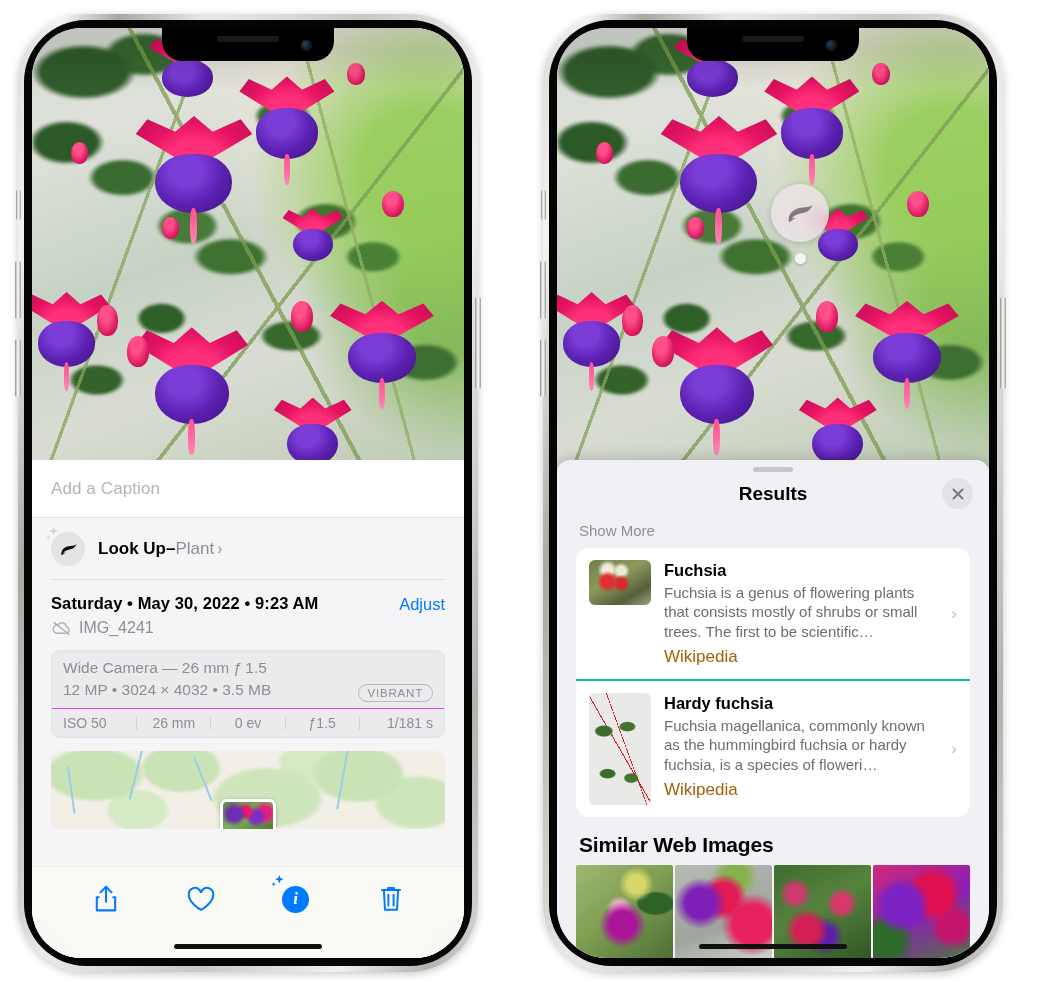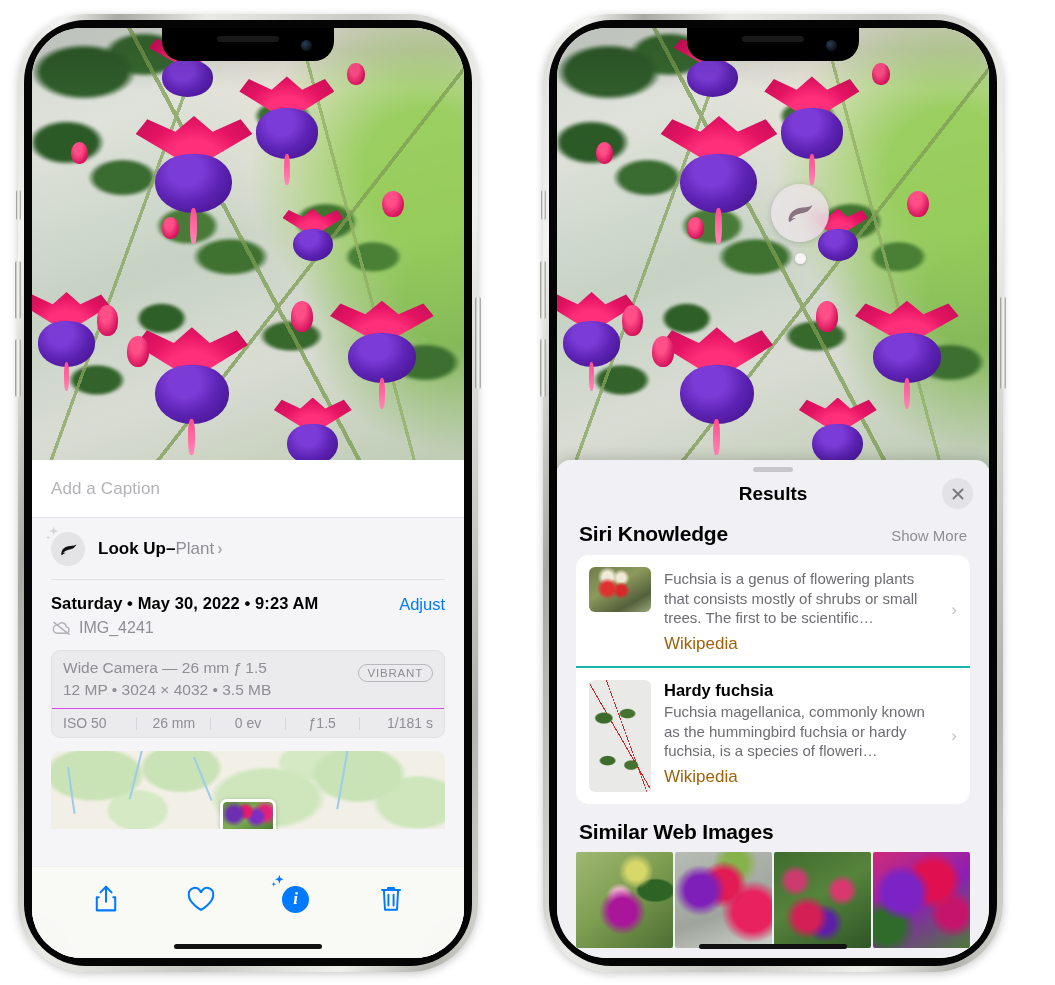--- a/index.html
+++ b/index.html
@@ -173,21 +173,21 @@
   .camcard .hdr .name { flex: 1; font-size: 16px; font-weight: 700; color: #1c1c1e; }
   .tag-jpeg {
     font-size: 11px; font-weight: 700; color: #fff; background: #aeaeb2;
     border-radius: 4px; padding: 2px 6px; letter-spacing: .4px; margin-right: 9px;
   }
   .aperture-glyph { width: 21px; height: 21px; flex: none; color: #8e8e93; }
   .camcard .mid { padding: 8px 11px 9px 11px; position: relative; }
   .mid .l1 { font-size: 15.5px; color: #8e8e93; }
   .mid .l2 { font-size: 15.5px; color: #8e8e93; margin-top: 4px; }
   .vibrant {
-    position: absolute; right: 11px; bottom: 26px;
+    position: absolute; right: 11px; bottom: 6px;
     font-size: 11.5px; color: #8e8e93; letter-spacing: .8px;
     border: 1px solid #b8b8bd; border-radius: 11px; padding: 2px 9px;
   }
   .camcard .exif {
     display: flex; align-items: center; border-top: 1px solid #d946ef;
     padding: 6px 11px; font-size: 14px; color: #8e8e93;
   }
   .exif .cell { flex: 1; text-align: center; }
   .exif .cell:first-child { text-align: left; }
   .exif .cell:last-child { text-align: right; }
@@ -597,28 +597,28 @@
         <div class="res-head">
           <div class="res-title">Results</div>
           <div class="close-btn">
             <svg width="16" height="16" viewBox="0 0 16 16" fill="none" stroke="currentColor" stroke-width="1.9" stroke-linecap="round">
               <path d="M3.5 3.5l9 9M12.5 3.5l-9 9"></path>
             </svg>
           </div>
         </div>
 
         <div class="sec-head">
-          <div class="t">Siri Knowledge</div>
           <div class="a">Show More</div>
         </div>
 
         <div class="kcard">
           <div class="krow">
             <div class="kthumb t1"></div>
             <div class="ktext">
+              <div class="ktitle">Fuchsia</div>
               <div class="kdesc">Fuchsia is a genus of flowering plants that consists mostly of shrubs or small trees. The first to be scientific…</div>
               <div class="ksrc">Wikipedia</div>
             </div>
             <div class="kchev">›</div>
           </div>
           <div class="krow">
             <div class="kthumb t2"></div>
             <div class="ktext">
               <div class="ktitle">Hardy fuchsia</div>
               <div class="kdesc">Fuchsia magellanica, commonly known as the hummingbird fuchsia or hardy fuchsia, is a species of floweri…</div>

